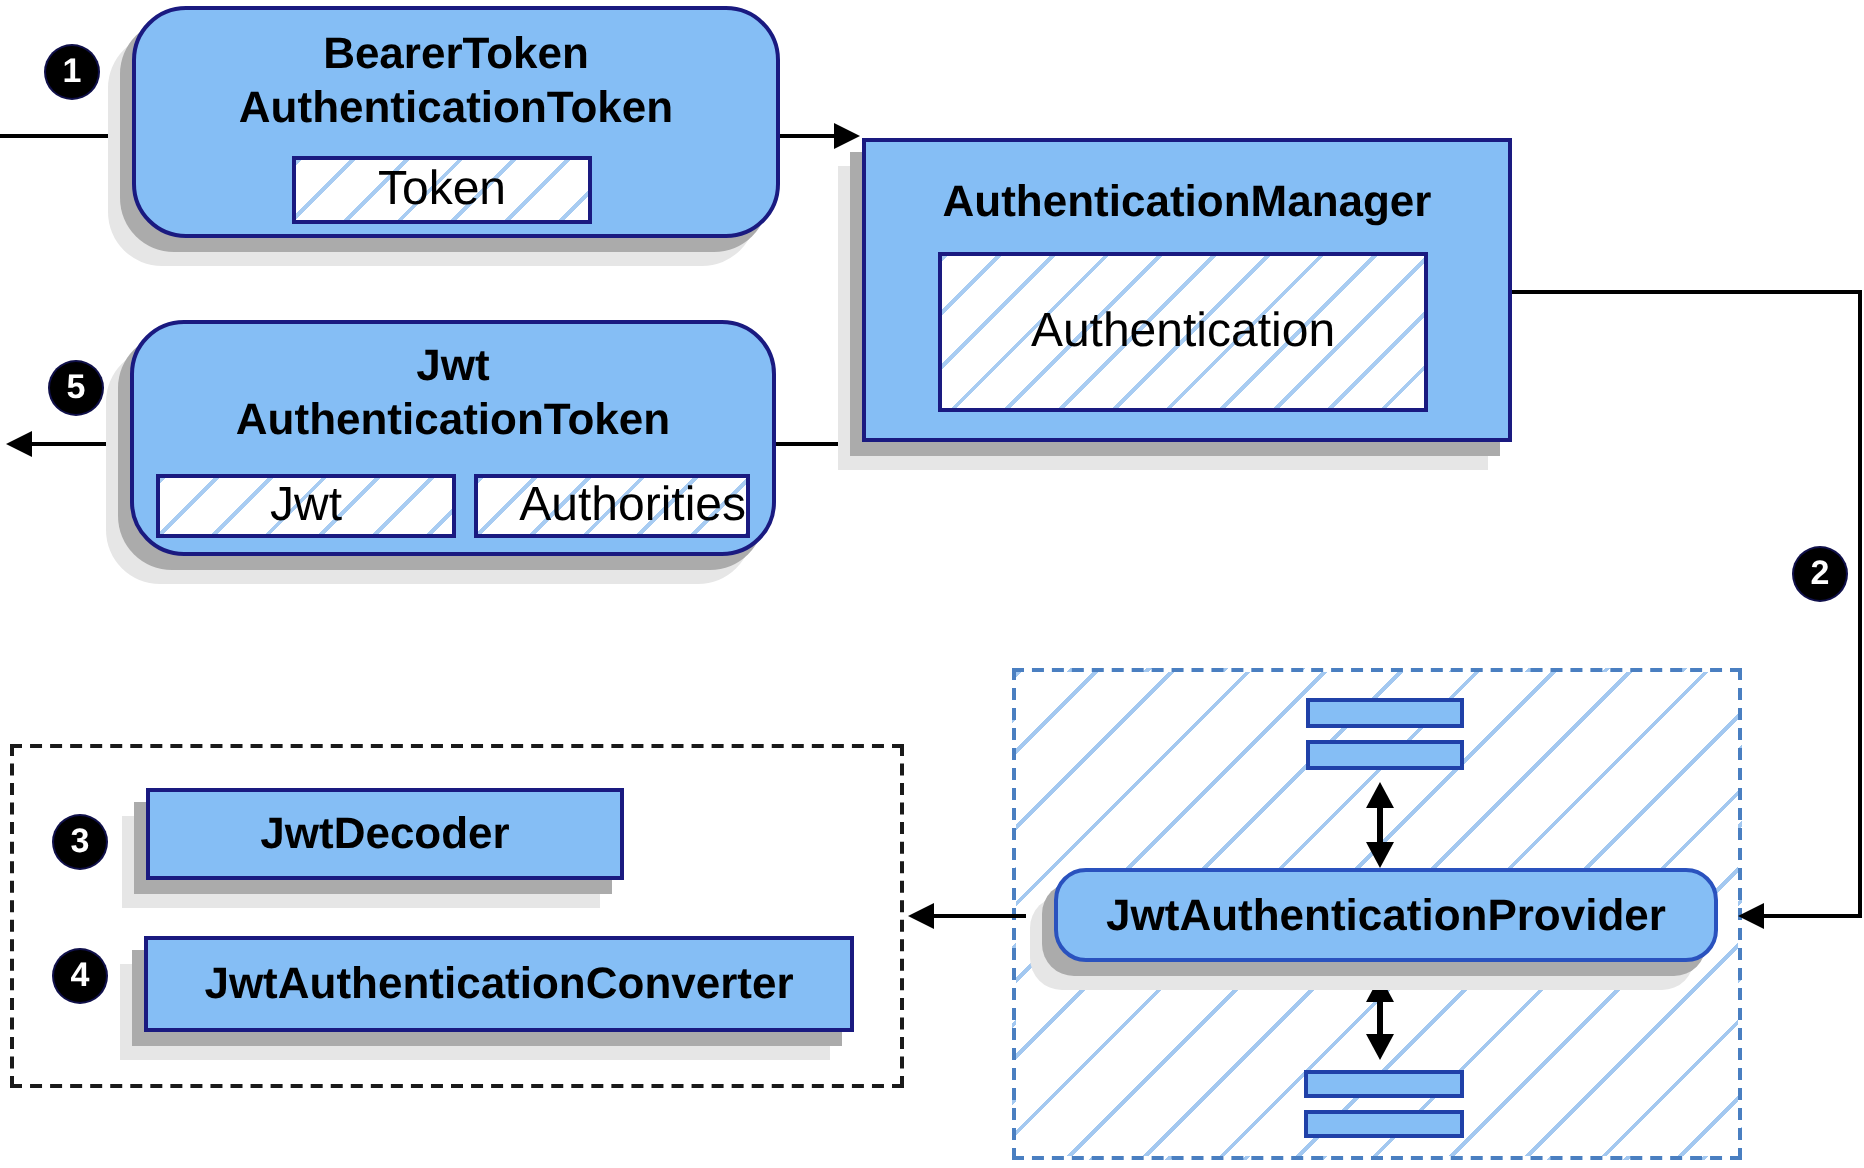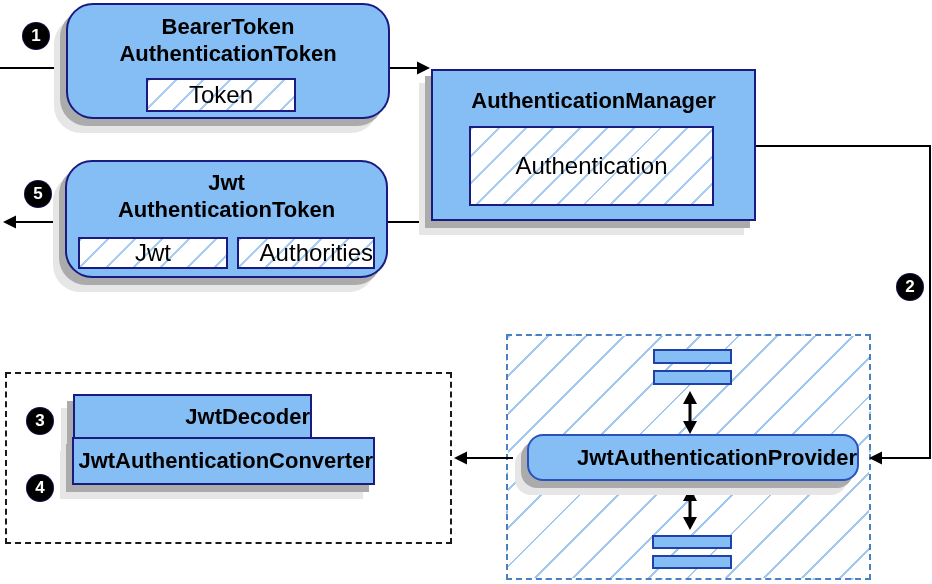--- a/index.html
+++ b/index.html
@@ -5,21 +5,21 @@
   html,body { margin:0; padding:0; background:#fff; }
   #canvas {
     position:relative; width:932px; height:584px; overflow:hidden;
     background:#ffffff;
     font-family:"Liberation Sans", "DejaVu Sans", sans-serif;
     color:#000;
   }
   .box {
     position:absolute; box-sizing:border-box;
     background:#85bef5; border:2px solid #1a1a80;
-    display:flex; align-items:center; justify-content:flex-end;
+    display:flex; align-items:center; justify-content:center;
     font-weight:bold; font-size:22px; z-index:3;
   }
   .shadow { box-shadow:-6px 7px 0 #ababab, -12px 14px 0 #e6e6e6; }
   .rounded { border-radius:27px; }
   .titlebox { flex-direction:column; justify-content:flex-start; }
   .title { text-align:center; line-height:27px; font-weight:bold; font-size:22px; }
   .hatch-field {
     position:absolute; box-sizing:border-box;
     border:2px solid #1a1a80;
     background:repeating-linear-gradient(135deg, #a8ccf2 0px, #a8ccf2 2px, #ffffff 2px, #ffffff 19px);
@@ -132,21 +132,21 @@
   <div class="grouplabel" style="left:535px; top:264px; width:300px;">
   </div>
 
   <div class="box shadow provider-box" style="left:527px; top:434px; width:332px; height:47px;">
     <span>JwtAuthenticationProvider</span>
   </div>
 
   <div class="box shadow" style="left:73px; top:394px; width:239px; height:46px;">
     <span>JwtDecoder</span>
   </div>
-  <div class="box shadow" style="left:72px; top:437px; width:303px; height:48px;">
+  <div class="box shadow" style="left:72px; top:468px; width:355px; height:48px;">
     <span>JwtAuthenticationConverter</span>
   </div>
 
   <div class="badge" style="left:23px; top:23px;">
     <span>1</span>
   </div>
   <div class="badge" style="left:897px; top:274px;">
     <span>2</span>
   </div>
   <div class="badge" style="left:27px; top:408px;">

